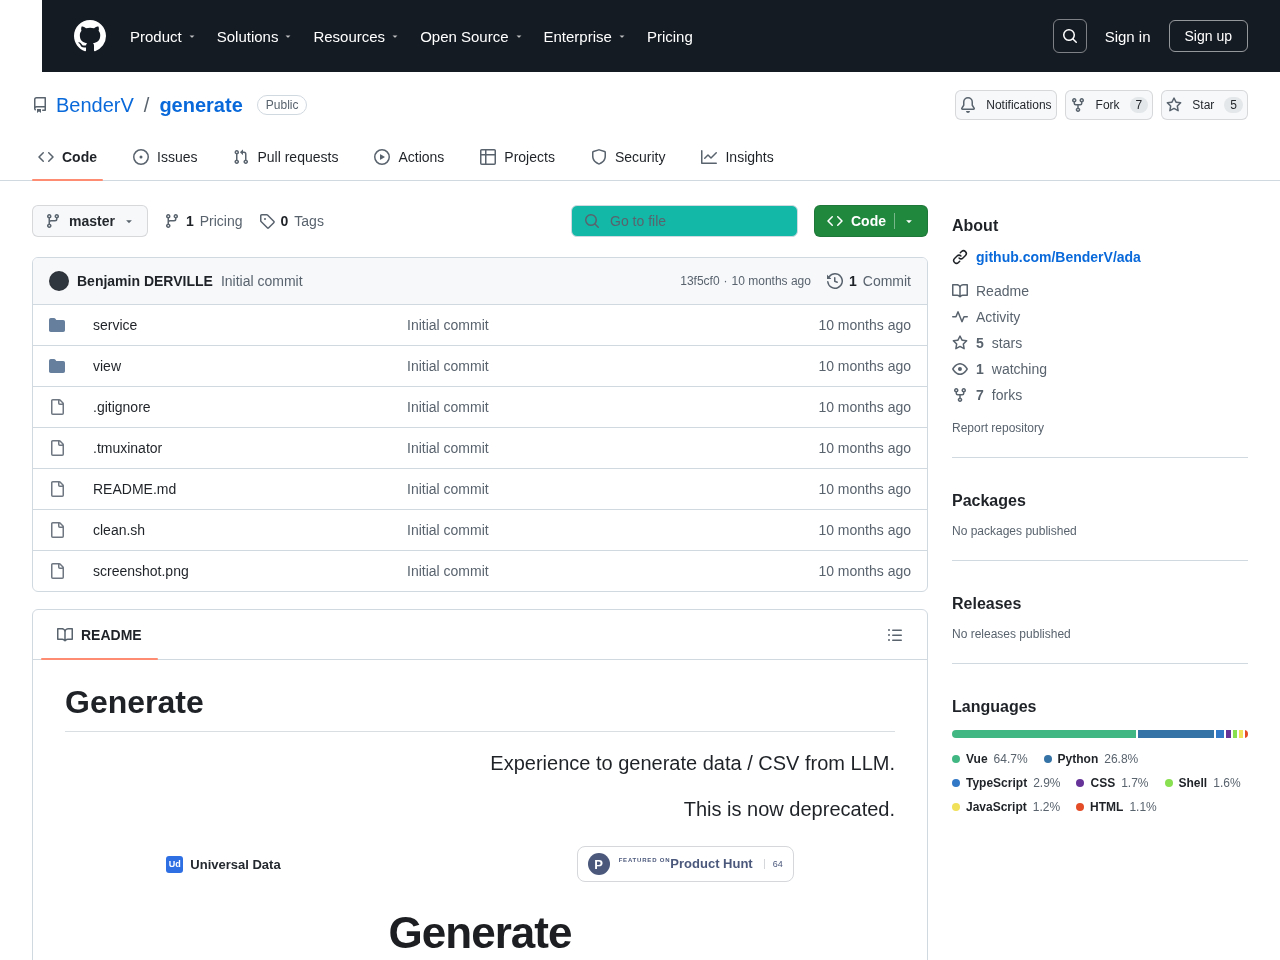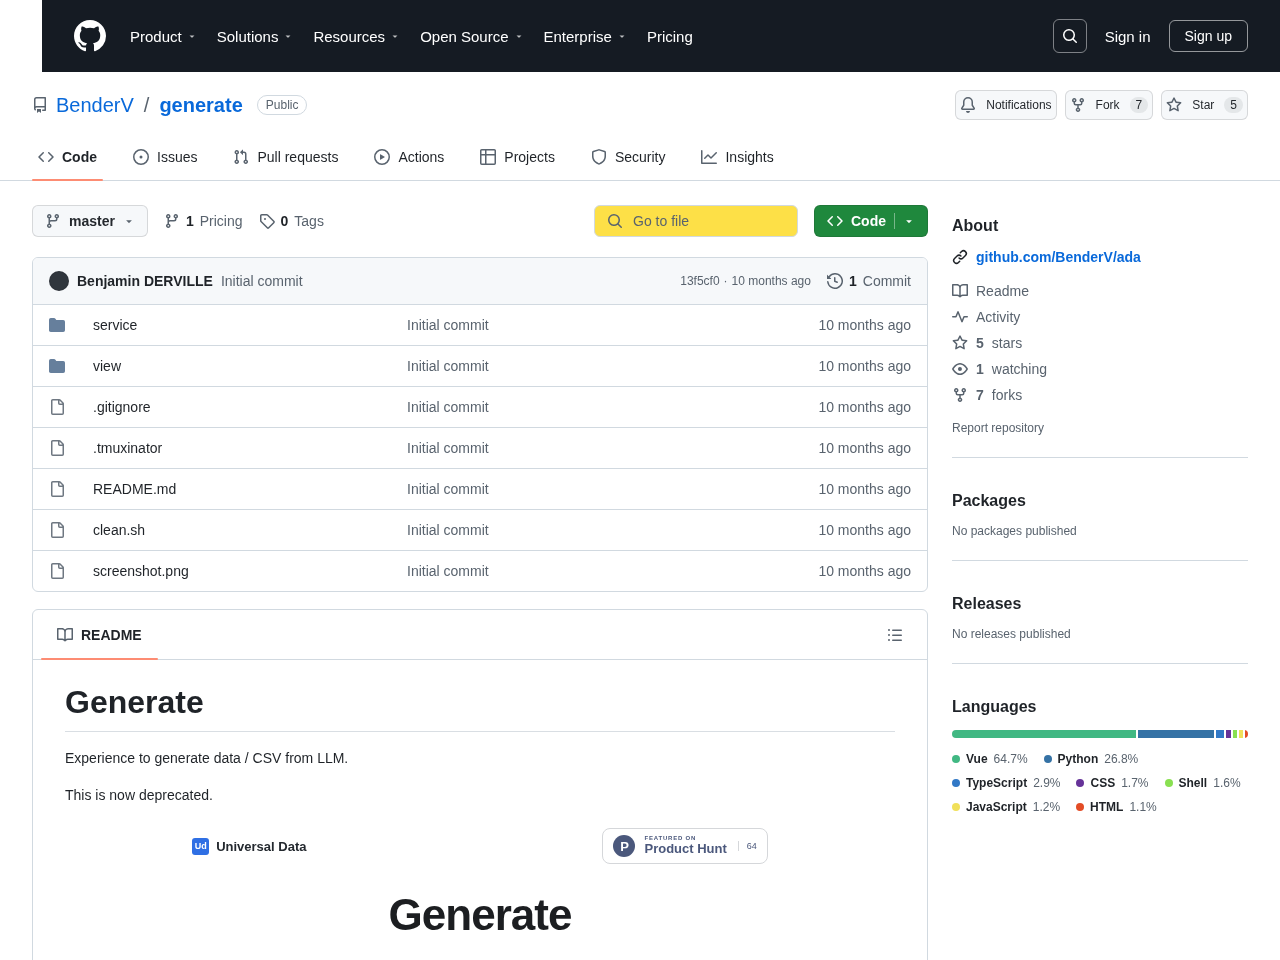--- a/index.html
+++ b/index.html
@@ -49,21 +49,21 @@
   .sidebar { width: 296px; flex: none; }
 
   
   .toolbar { display: flex; align-items: center; margin-bottom: 20px; }
   .branch-btn { display: flex; align-items: center; gap: 8px; height: 32px; padding: 0 12px; background: #f6f8fa; border: 1px solid rgba(31,35,40,.15); border-radius: 6px; font-size: 14px; font-weight: 600; color: #25292e; cursor: pointer; }
   .branch-btn .ic, .branch-btn .chev { color: #59636e; }
   .ref-stats { display: flex; gap: 16px; margin-left: 16px; color: #59636e; font-size: 14px; }
   .ref-stat { display: flex; align-items: center; gap: 6px; cursor: pointer; }
   .ref-stat b { color: #1f2328; }
   .toolbar-right { margin-left: auto; display: flex; gap: 16px; align-items: center; }
-  .goto { display: flex; align-items: center; gap: 8px; width: 204px; height: 32px; border: 1px solid #d1d9e0; border-radius: 6px; padding: 0 12px; color: #59636e; background: #fde047; }
+  .goto { display: flex; align-items: center; gap: 8px; width: 227px; height: 32px; border: 1px solid #d1d9e0; border-radius: 6px; padding: 0 12px; color: #59636e; background: #14b8a6; }
   .goto input { border: 0; outline: 0; width: 100%; font-size: 14px; font-family: inherit; color: #1f2328; background: transparent; }
   .goto input::placeholder { color: #59636e; }
   .code-btn { display: flex; align-items: center; gap: 8px; height: 32px; padding: 0 12px; background: #1f883d; color: #fff; border: 1px solid rgba(31,35,40,.15); border-radius: 6px; font-size: 14px; font-weight: 600; cursor: pointer; }
   .code-btn .vsep { width: 1px; height: 16px; background: rgba(255,255,255,.4); }
 
   
   .ftable { border: 1px solid #d1d9e0; border-radius: 6px; overflow: hidden; }
   .commitbar { display: flex; align-items: center; background: #f6f8fa; padding: 12px 16px; height: 46px; }
   .avatar { width: 20px; height: 20px; border-radius: 50%; background: #30363d; border: 1px solid rgba(31,35,40,.15); margin-right: 8px; cursor: pointer; }
   .cauthor { font-weight: 600; font-size: 14px; margin-right: 8px; }
@@ -82,28 +82,28 @@
   
   .readme-box { margin-top: 17px; border: 1px solid #d1d9e0; border-radius: 6px; overflow: hidden; }
   .readme-head { display: flex; align-items: stretch; border-bottom: 1px solid #d1d9e0; height: 50px; padding: 0 8px; }
   .rtab { display: flex; align-items: center; gap: 8px; padding: 0 16px; font-size: 14px; font-weight: 600; position: relative; cursor: pointer; }
   .rtab .ic { color: #59636e; }
   .rtab::after { content: ""; position: absolute; left: 0; right: 0; bottom: -1px; height: 2px; background: #fd8c73; border-radius: 2px; }
   .rhead-right { margin-left: auto; display: flex; align-items: center; padding-right: 8px; }
   .outline-btn { width: 32px; height: 32px; display: flex; align-items: center; justify-content: center; border: 0; background: transparent; color: #59636e; border-radius: 6px; cursor: pointer; }
   .article { padding: 16px 32px 32px; }
   .article h1 { font-size: 32px; font-weight: 700; margin: 8px 0 16px; padding-bottom: 10px; border-bottom: 1px solid #d9dee3; }
-  .article p { font-size: 14px; line-height: 1.5; margin: 0 0 16px; }
+  .article p { font-size: 20px; line-height: 1.5; margin: 0 0 16px; text-align: right; }
   .badges { display: flex; justify-content: center; align-items: center; gap: 296px; margin: 22px 0 26px; }
   .ud-badge { display: flex; align-items: center; gap: 7px; cursor: pointer; }
   .ud-ic { width: 17px; height: 17px; background: #2f6fe4; color: #fff; border-radius: 3px; font-size: 9px; font-weight: 700; display: flex; align-items: center; justify-content: center; }
   .ud-text { font-size: 13px; font-weight: 600; color: #24292f; }
   .ph-badge { display: flex; align-items: center; gap: 9px; border: 1px solid #d5d7da; border-radius: 8px; padding: 5px 10px; height: 36px; cursor: pointer; }
   .ph-circle { width: 22px; height: 22px; border-radius: 50%; background: #4b587c; color: #fff; font-size: 13px; font-weight: 700; display: flex; align-items: center; justify-content: center; }
-  .ph-texts { display: flex; flex-direction: column; line-height: 1.15; }
+  .ph-texts { display: flex; flex-direction: row; line-height: 1.15; }
   .ph-top { font-size: 6px; letter-spacing: .8px; color: #4b587c; font-weight: 600; }
   .ph-main { font-size: 13px; font-weight: 700; color: #4b587c; }
   .ph-count { border-left: 1px solid #d5d7da; padding-left: 8px; margin-left: 2px; font-size: 9px; color: #4b587c; display: flex; flex-direction: column; align-items: center; line-height: 1.2; }
   .biglogo { text-align: center; font-size: 44px; font-weight: 700; letter-spacing: -1px; color: #1c1e21; margin-top: 10px; }
 
   
   .sidebar h2 { font-size: 16px; font-weight: 700; margin: 12px 0 14px; }
   .about-desc { font-size: 16px; line-height: 1.5; margin: 0 0 18px; }
   .repolink { display: flex; align-items: center; gap: 8px; margin-bottom: 18px; }
   .repolink .ic { color: #1f2328; }

